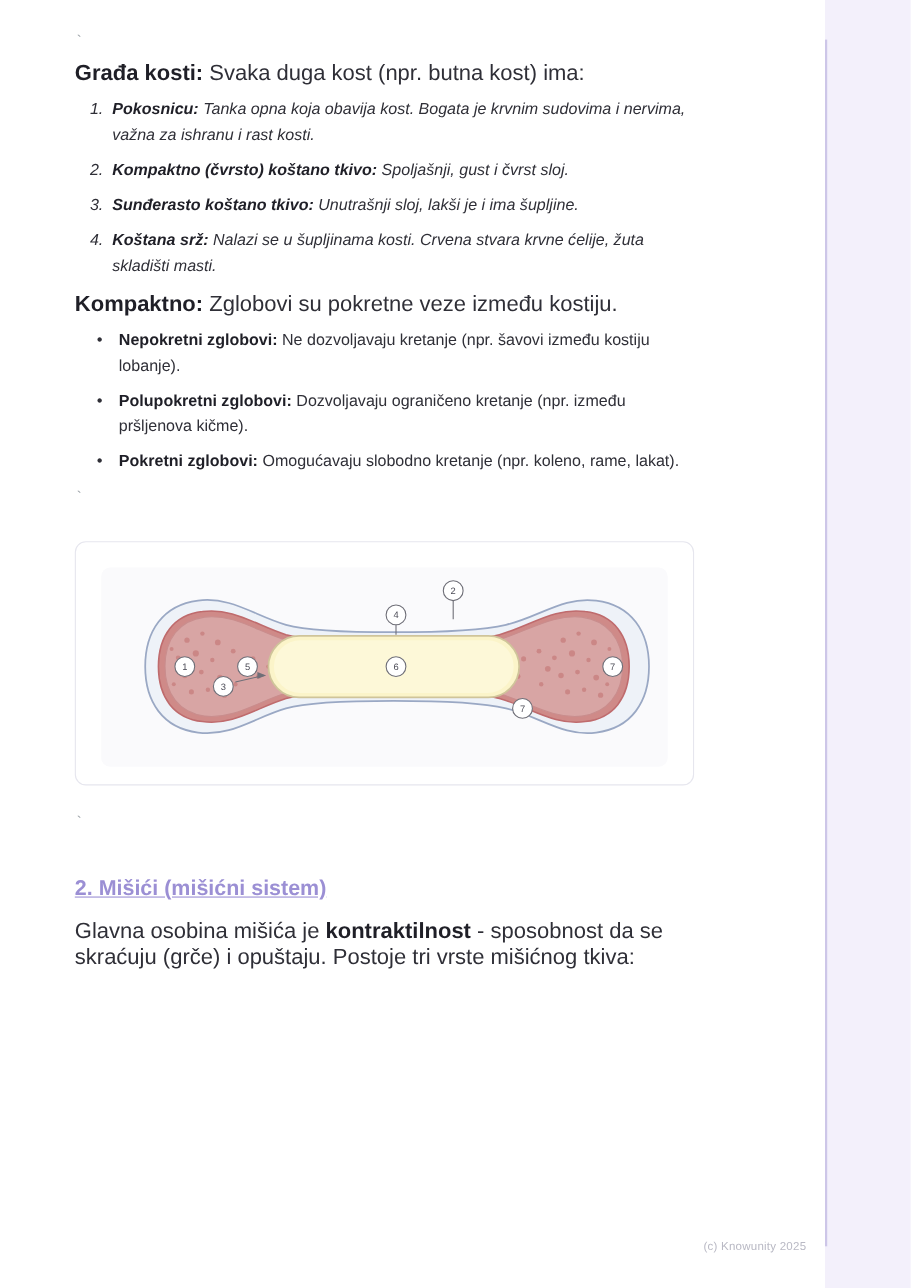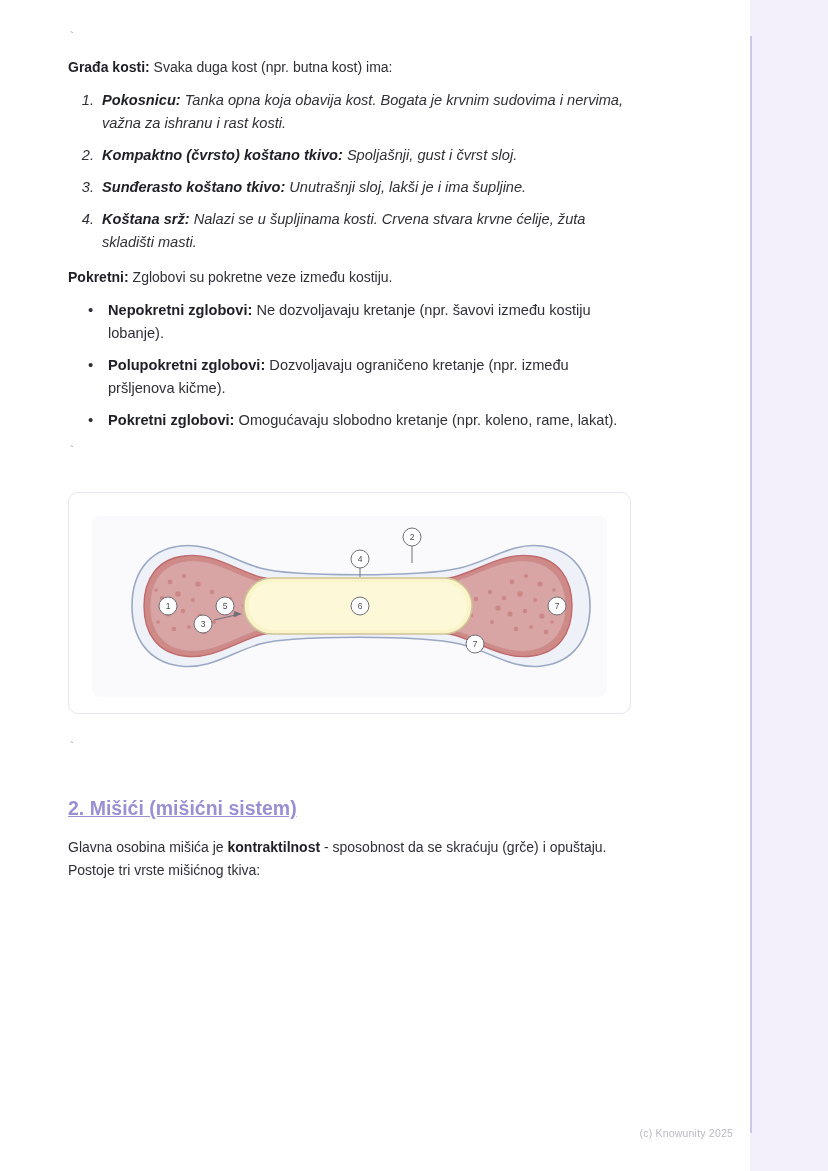--- a/index.html
+++ b/index.html
@@ -52,21 +52,21 @@
 
   .tick {
     color: #9aa0a6;
     font-size: 13px;
     line-height: 16px;
     height: 26px;
     font-family: "Liberation Mono", monospace;
   }
 
   p.para {
-    font-size: 14px;
+    font-size: 20px;
     line-height: 23px;
     margin: 0 0 6px 0;
     color: #2f2f37;
   }
   .lead {
     margin-top: 8px;
   }
   b, strong {
     font-weight: bold;
     color: #1f1f27;
@@ -180,21 +180,21 @@
       </li>
       <li>
         <b>Sunđerasto koštano tkivo:</b><span> Unutrašnji sloj, lakši je i ima šupljine.</span>
       </li>
       <li>
         <b>Koštana srž:</b><span> Nalazi se u šupljinama kosti. Crvena stvara krvne ćelije, žuta skladišti masti.</span>
       </li>
     </ol>
 
     <p class="para">
-      <b>Pokretni:</b><span> Zglobovi su pokretne veze između kostiju.</span>
+      <b>Kompaktno:</b><span> Zglobovi su pokretne veze između kostiju.</span>
     </p>
 
     <ul class="bullist">
       <li>
         <b>Nepokretni zglobovi:</b><span> Ne dozvoljavaju kretanje (npr. šavovi između kostiju lobanje).</span>
       </li>
       <li>
         <b>Polupokretni zglobovi:</b><span> Dozvoljavaju ograničeno kretanje (npr. između pršljenova kičme).</span>
       </li>
       <li>

